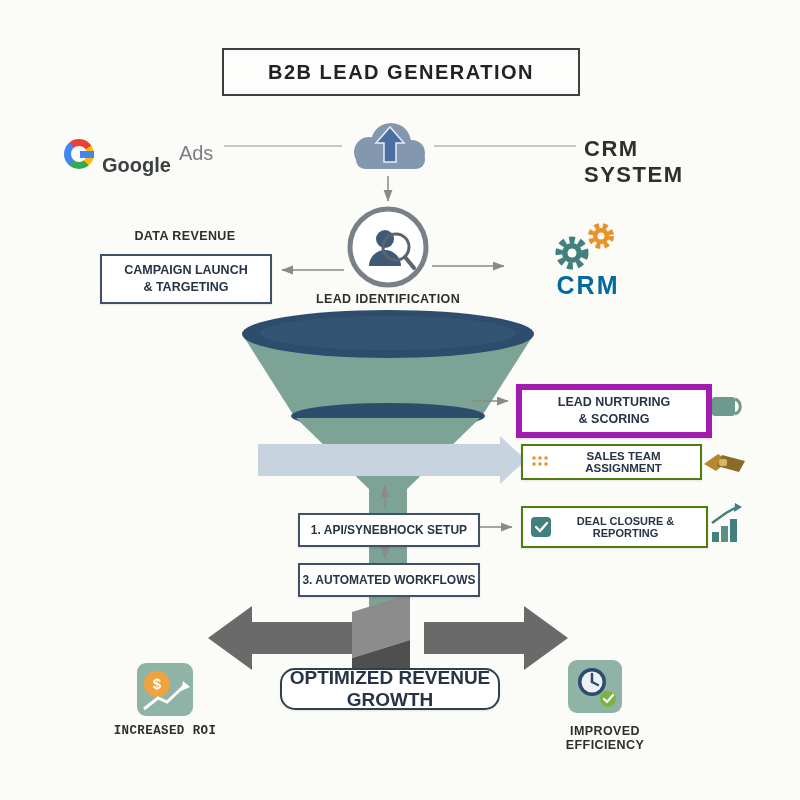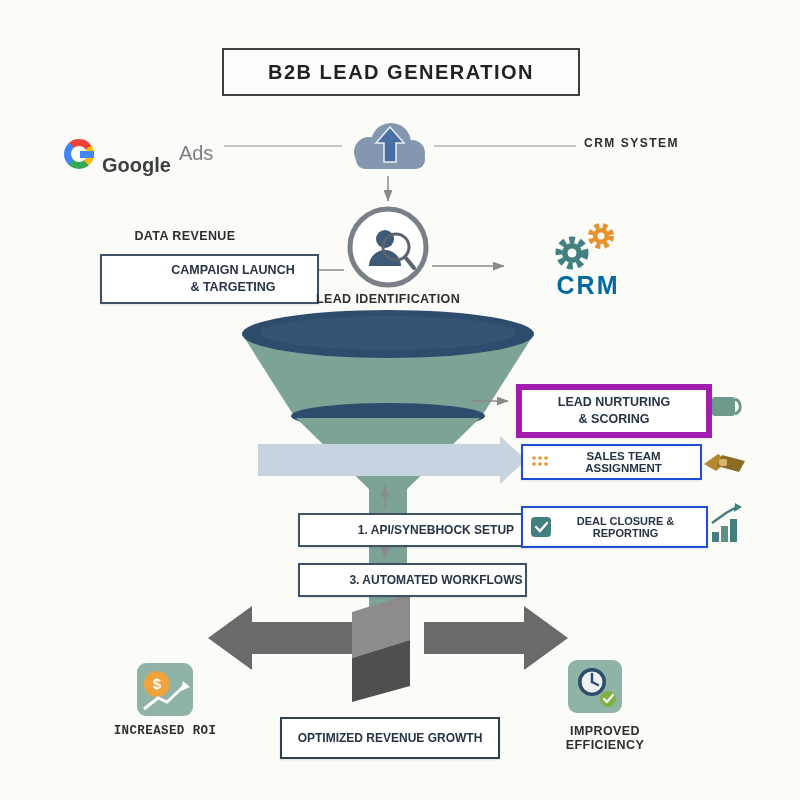--- a/index.html
+++ b/index.html
@@ -3,23 +3,23 @@
 <meta charset="utf-8">
 <style>
   html,body{margin:0;padding:0;}
   body{font-family:"Liberation Sans",sans-serif;background:#e9e9e9;}
   .stage{position:relative;width:800px;height:800px;background:#FBFBF8;overflow:hidden;margin:0 auto;}
   .abs{position:absolute;}
   .label{position:absolute;font-weight:bold;color:#2E2E2E;text-align:center;letter-spacing:.4px;}
   .box{position:absolute;background:#FFFFFF;display:flex;align-items:center;justify-content:center;
        text-align:center;font-weight:bold;color:#263445;box-shadow:0 1px 2px rgba(0,0,0,.10);}
   .box.col{flex-direction:column;line-height:1.35;}
-  .b-navy{border:2px solid #3E5166;padding-left:47px;}
+  .b-navy{border:2px solid #3E5166;}
   .b-teal{border:6px solid #a21caf;}
-  .b-orange{border:2px solid #1d4ed8;}
+  .b-orange{border:2px solid #4d7c0f;}
   .b-dark{border:2px solid #30404F;}
   .title-box{position:absolute;left:222px;top:48px;width:354px;height:44px;border:2px solid #3F3F3F;
        background:#FDFDFB;display:flex;align-items:center;justify-content:center;
        font-size:20px;font-weight:bold;letter-spacing:1.5px;color:#222;}
   .google-row{position:absolute;left:64px;top:130px;display:flex;align-items:center;gap:8px;}
   .g-logo{width:30px;height:30px;border-radius:50%;position:relative;
        background:conic-gradient(from -40deg,#EA4335 0 95deg,#FBBC05 95deg 180deg,#34A853 180deg 265deg,#4285F4 265deg 360deg);}
   .g-logo::after{content:'';position:absolute;inset:7px;background:#FBFBF8;border-radius:50%;}
   .g-logo::before{content:'';position:absolute;right:0;top:12px;width:14px;height:7px;background:#4285F4;z-index:2;}
   .google-word{font-size:20px;font-weight:bold;color:#3C4043;margin-top:24px;}
@@ -146,21 +146,21 @@
   </svg>
 
   <div class="title-box">B2B LEAD GENERATION</div>
 
   <div class="google-row">
     <div class="g-logo"></div>
     <span class="google-word">Google</span>
     <span class="ads-word">Ads</span>
   </div>
 
-  <div class="label" style="left:584px;top:136px;width:120px;font-size:12px;letter-spacing:1.5px;text-align:left;">CRM SYSTEM</div>
+  <div class="label" style="left:584px;top:136px;width:120px;font-size:22px;letter-spacing:1.5px;text-align:left;">CRM SYSTEM</div>
 
   <div class="label" style="left:118px;top:229px;width:134px;font-size:12.5px;">DATA REVENUE</div>
 
   <div class="box col b-navy" style="left:100px;top:254px;width:168px;height:46px;font-size:12.5px;">
     <span>CAMPAIGN LAUNCH</span>
     <span>&amp; TARGETING</span>
   </div>
 
   <div class="label" style="left:306px;top:292px;width:164px;font-size:12.5px;">LEAD IDENTIFICATION</div>
 
@@ -193,21 +193,21 @@
       <rect x="1" y="1" width="20" height="20" rx="4" fill="#41807E"></rect>
       <path d="M6 11 l4 4 l7 -8" stroke="#FFFFFF" stroke-width="2.4" fill="none" stroke-linecap="round"></path>
     </svg>
     <span>DEAL CLOSURE &amp; REPORTING</span>
   </div>
 
   <div class="box b-navy" style="left:298px;top:563px;width:178px;height:30px;font-size:12px;">
     <span>3. AUTOMATED WORKFLOWS</span>
   </div>
 
-  <div class="box b-dark" style="left:280px;top:717px;width:216px;height:38px;font-size:12px;">
+  <div class="box b-dark" style="left:280px;top:668px;width:216px;height:38px;font-size:19px;border-radius:15px;">
     <span>OPTIMIZED REVENUE GROWTH</span>
   </div>
 
   <div class="label" style="left:103px;top:724px;width:124px;font-size:12.5px;font-family:Liberation Mono, monospace;">INCREASED ROI</div>
 
   <div class="label" style="left:531px;top:724px;width:148px;font-size:12.5px;">IMPROVED EFFICIENCY</div>
 
 </div>
 
 </body></html>

